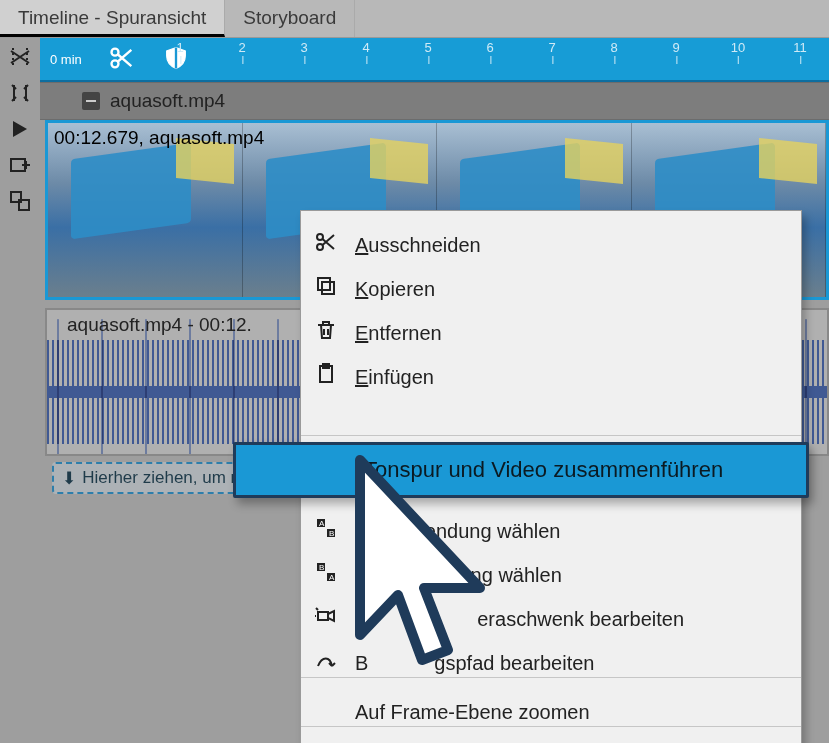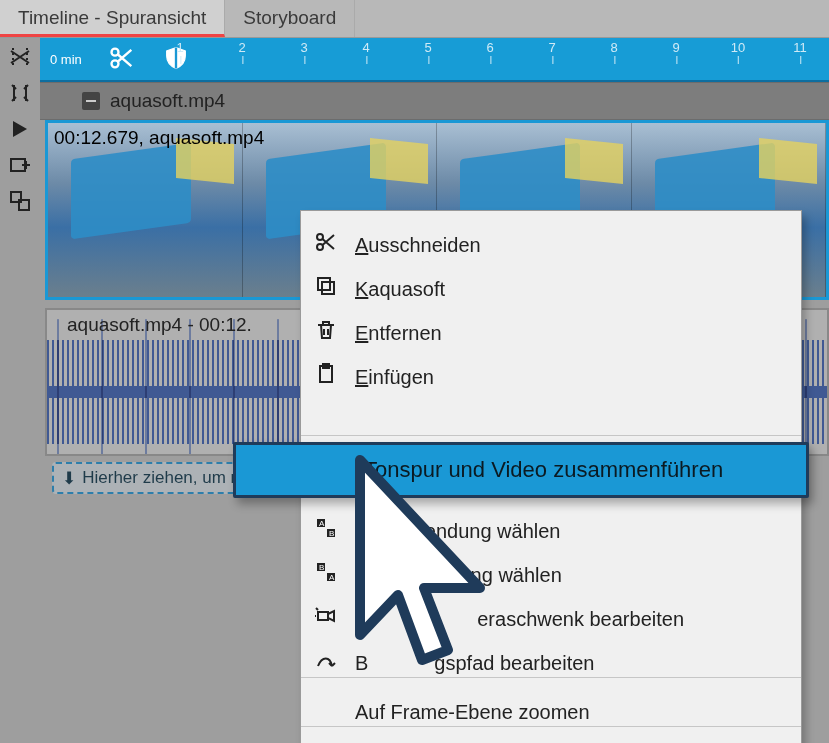--- a/index.html
+++ b/index.html
@@ -23,21 +23,21 @@
   }
   .tab {
     padding: 7px 18px;
     font-size: 19px;
     color: #3a3a3a;
     cursor: pointer;
     border-right: 1px solid #aaa;
   }
   .tab.active {
     background: #d0d0d0;
-    border-bottom: 3px solid #ef4444;
+    border-bottom: 3px solid #000000;
     font-weight: 400;
   }
 
   
   .main {
     position: relative;
     display: flex;
     height: calc(100% - 38px);
     width: 100%;
   }
@@ -406,21 +406,21 @@
     </span>
     <span class="underline-first"><span class="u">A</span><span>usschneiden</span></span>
   </div>
   <div class="row">
     <span class="ic">
       <svg class="svg-icon" viewBox="0 0 24 24" fill="none" stroke="#222" stroke-width="2">
           <rect x="8" y="8" width="12" height="12"></rect>
           <rect x="4" y="4" width="12" height="12"></rect>
         </svg>
     </span>
-    <span class="underline-first"><span class="u">K</span><span>aquasoft</span></span>
+    <span class="underline-first"><span class="u">K</span><span>opieren</span></span>
   </div>
   <div class="row">
     <span class="ic">
       <svg class="svg-icon" viewBox="0 0 24 24" fill="none" stroke="#222" stroke-width="2">
           <path d="M4 7h16M9 7V4h6v3M7 7l1 13h8l1-13"></path>
           <path d="M10 11v6M14 11v6"></path>
         </svg>
     </span>
     <span class="underline-first"><span class="u">E</span><span>ntfernen</span></span>
   </div>

